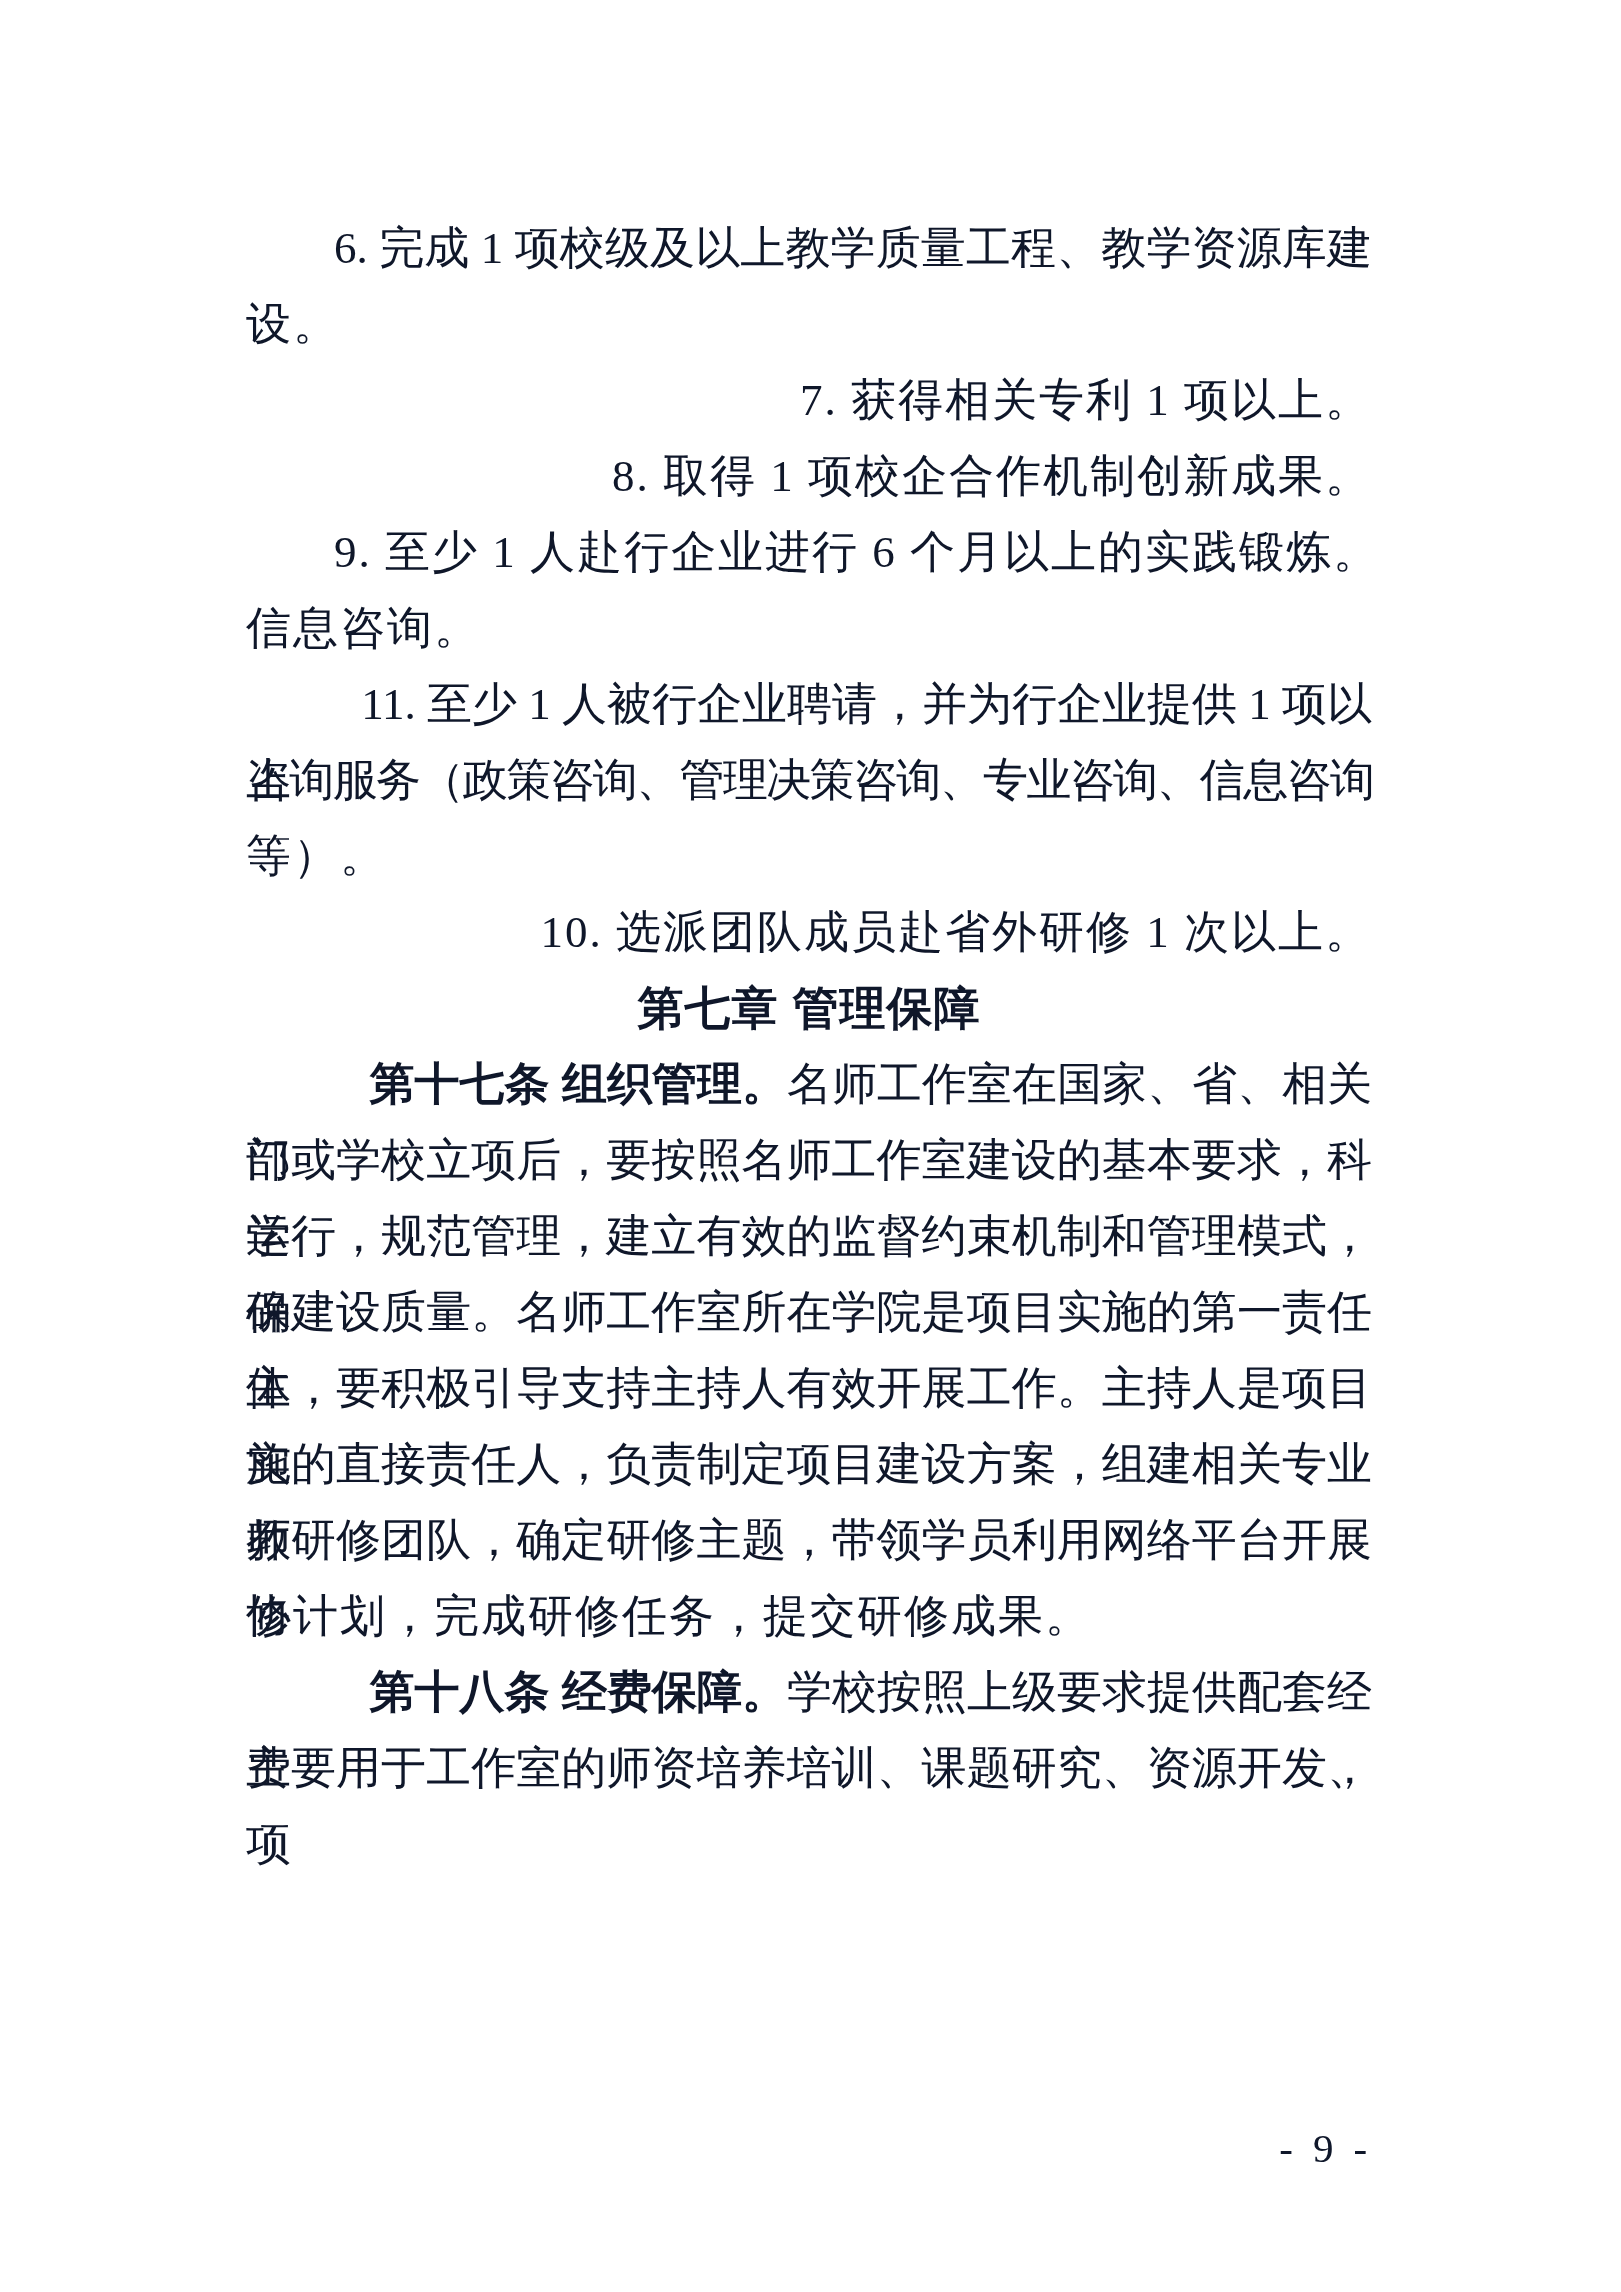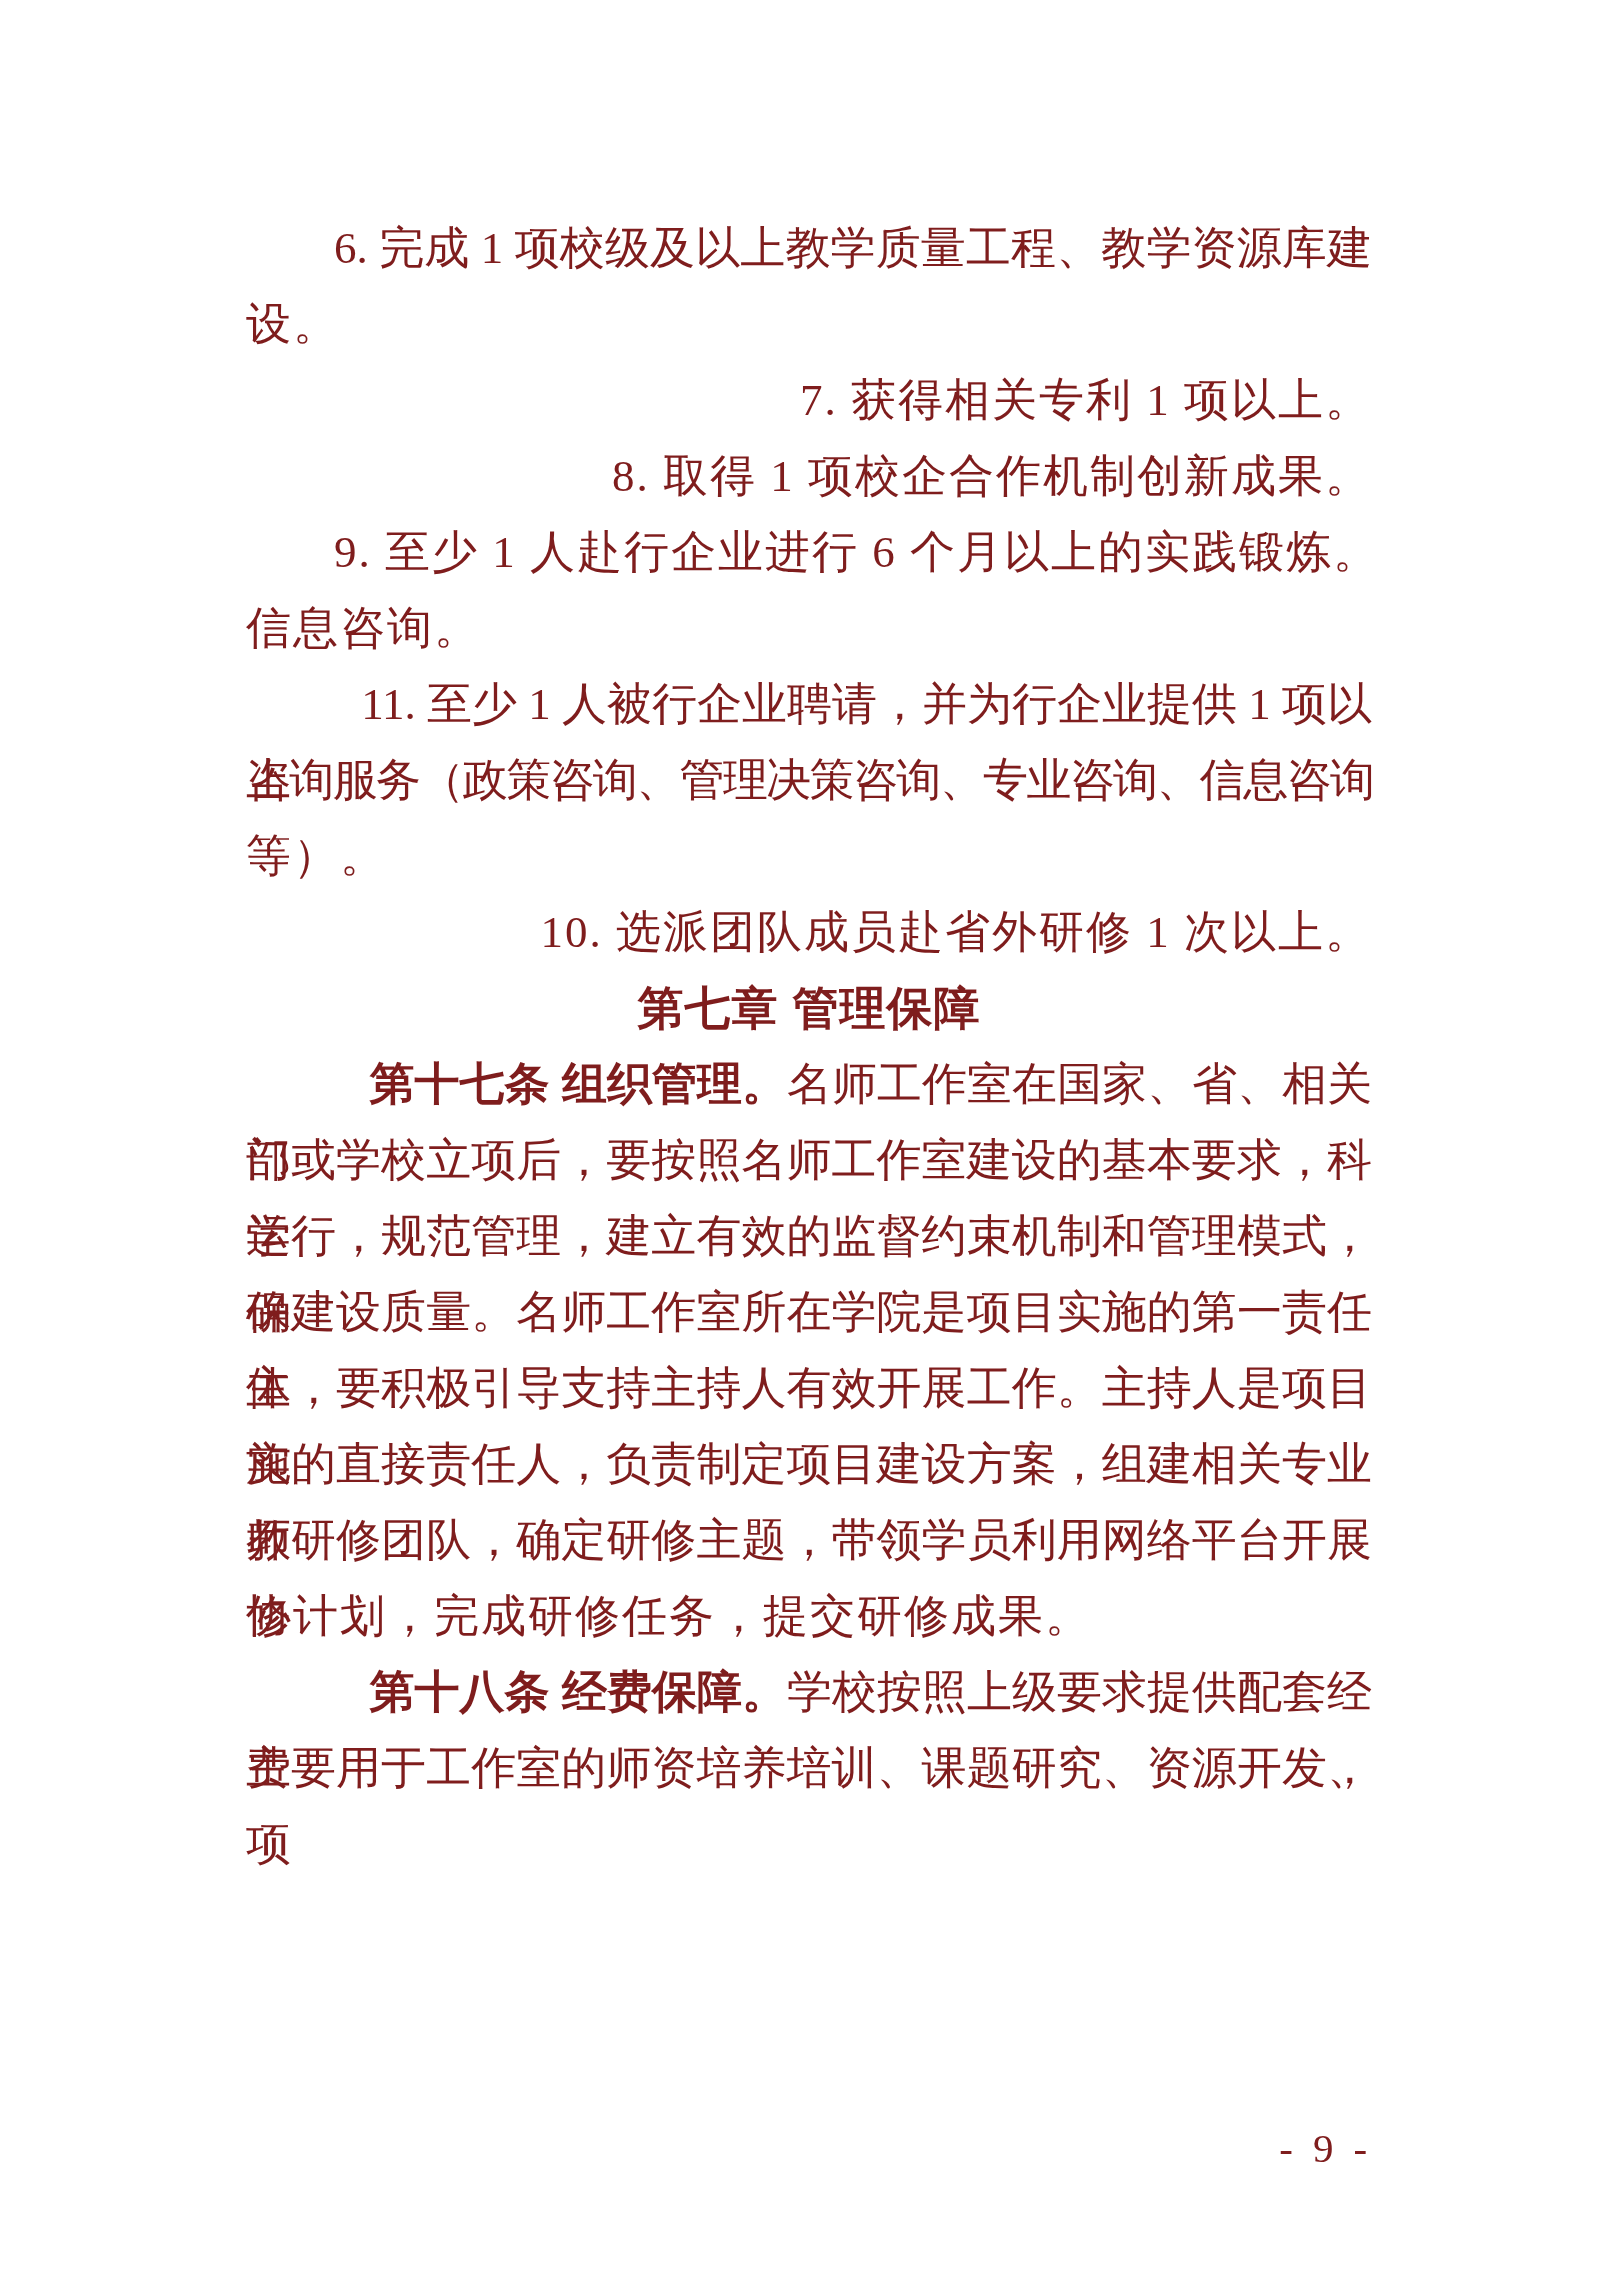--- a/index.html
+++ b/index.html
@@ -2,21 +2,21 @@
 <html><head>
 <meta charset="utf-8">
 <style>
   * { margin: 0; padding: 0; box-sizing: border-box; }
   html, body { background: #ffffff; }
   .page {
     position: relative;
     width: 1621px;
     height: 2293px;
     background: #ffffff;
-    color: #7f1d1d;
+    color: #0f172a;
     font-family: "Liberation Serif", "DejaVu Serif", serif;
     overflow: hidden;
   }
   .content {
     position: absolute;
     left: 246px;
     top: 210px;
     width: 1126px;
   }
   .line {

